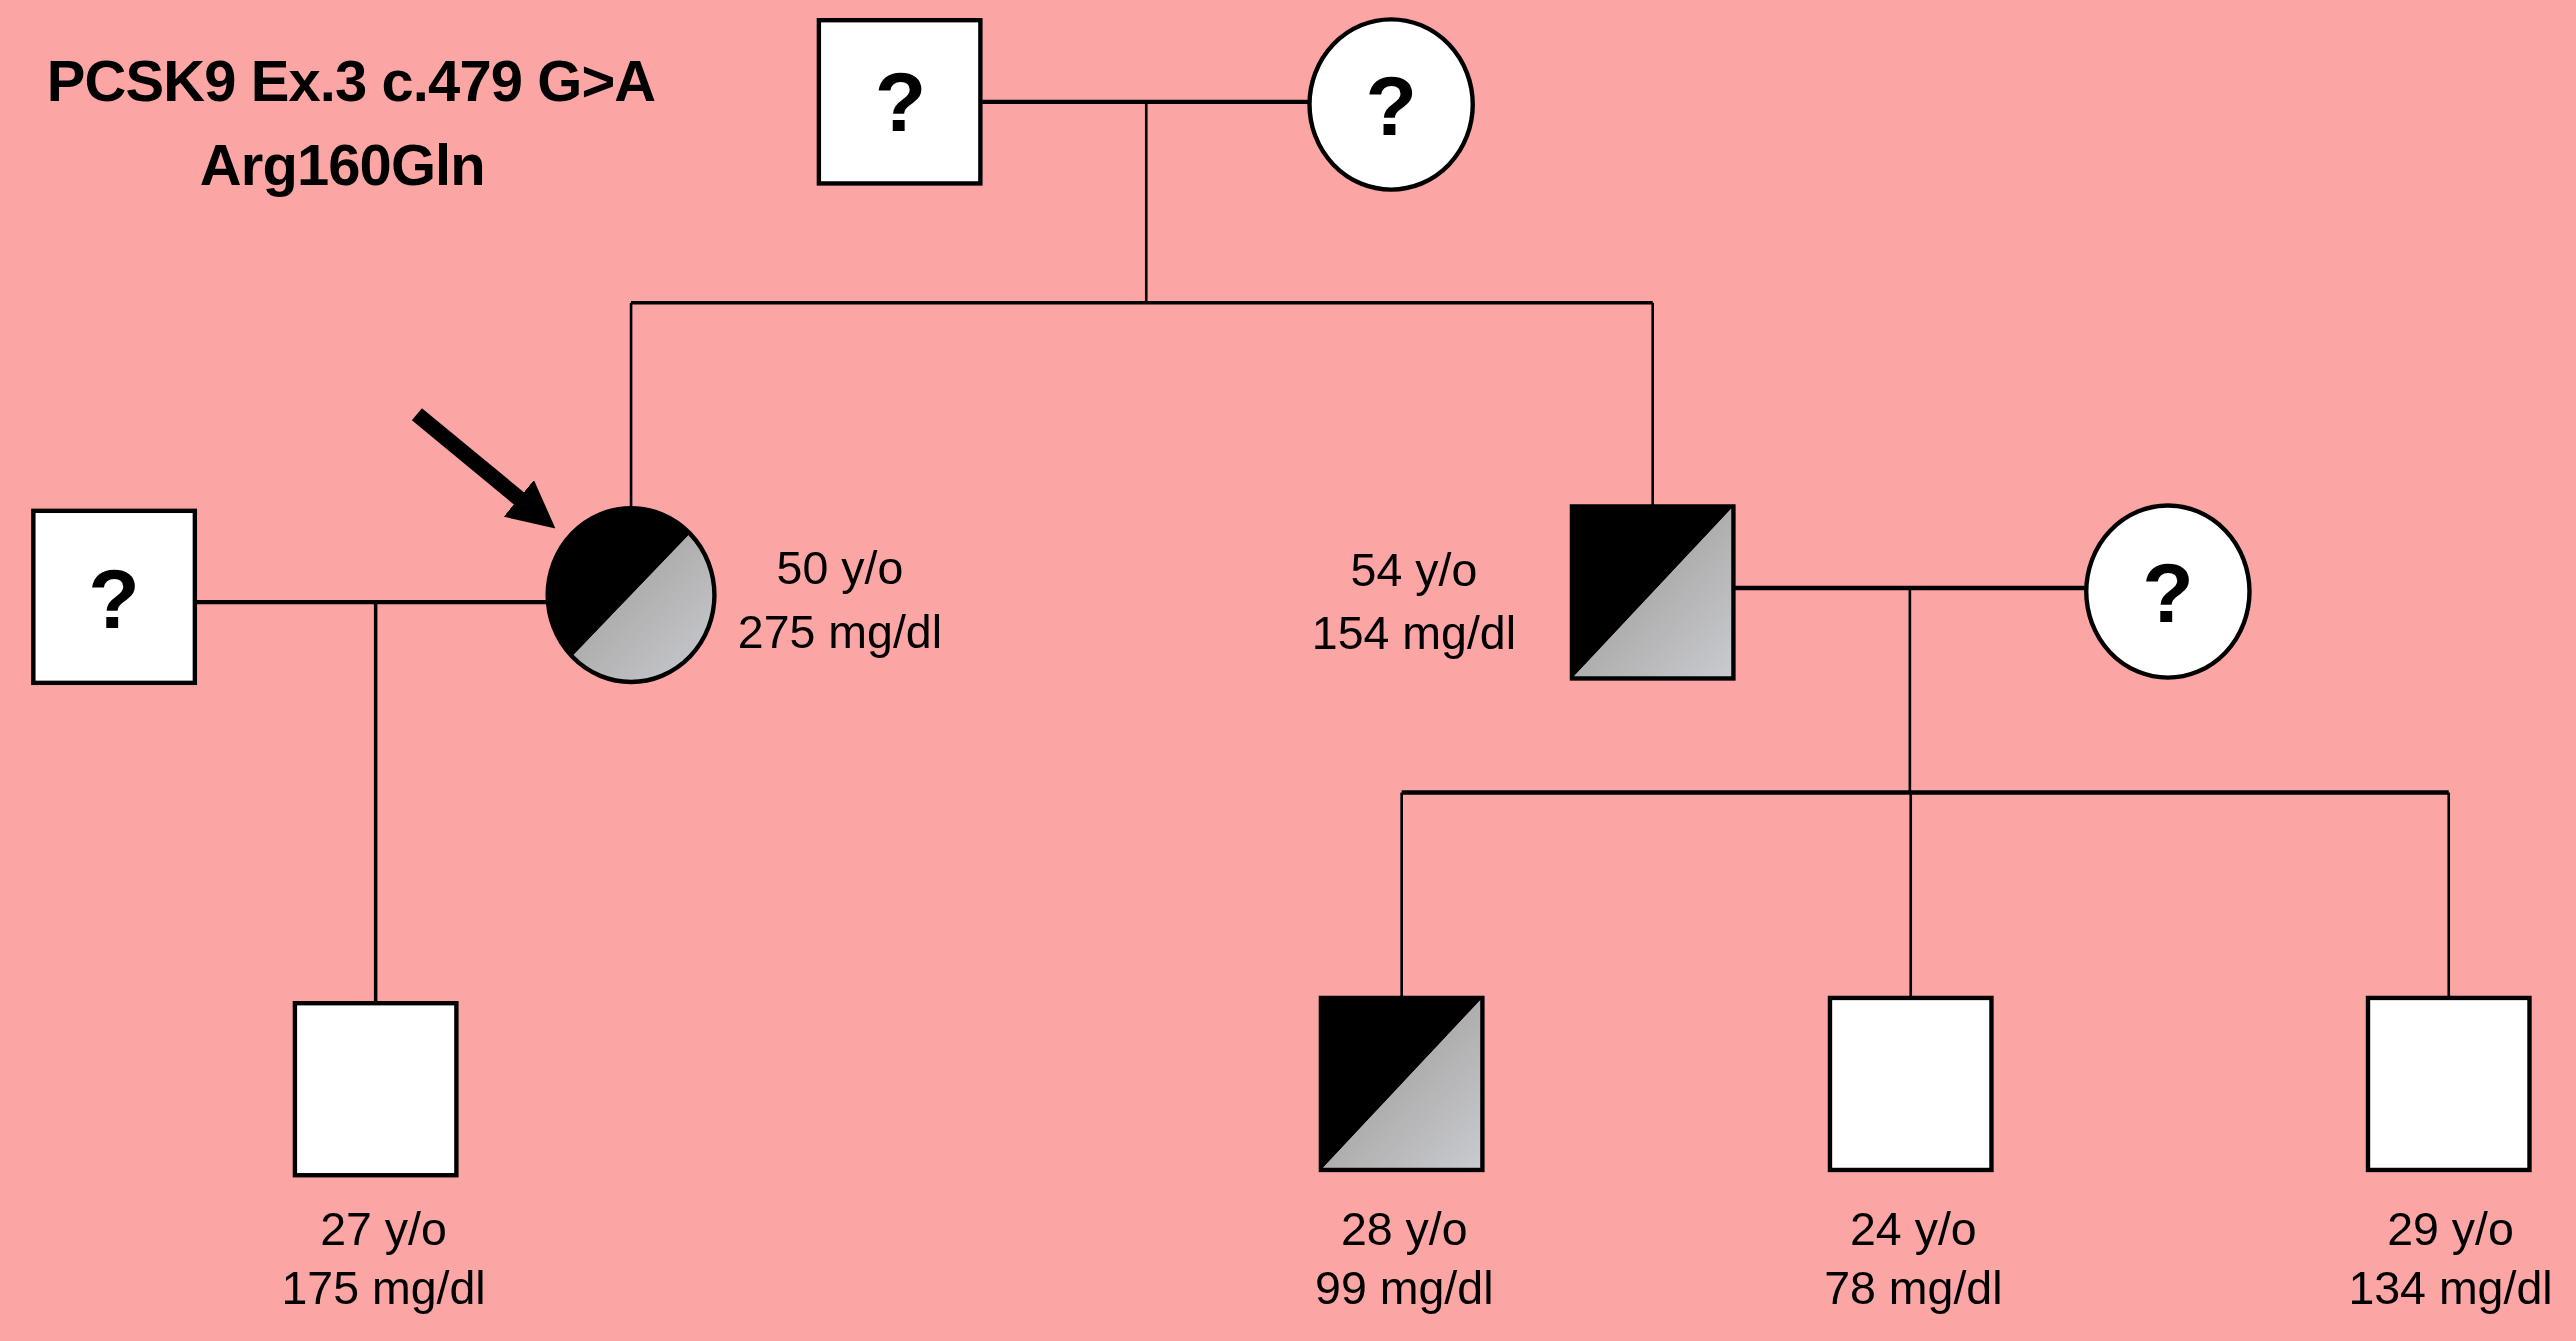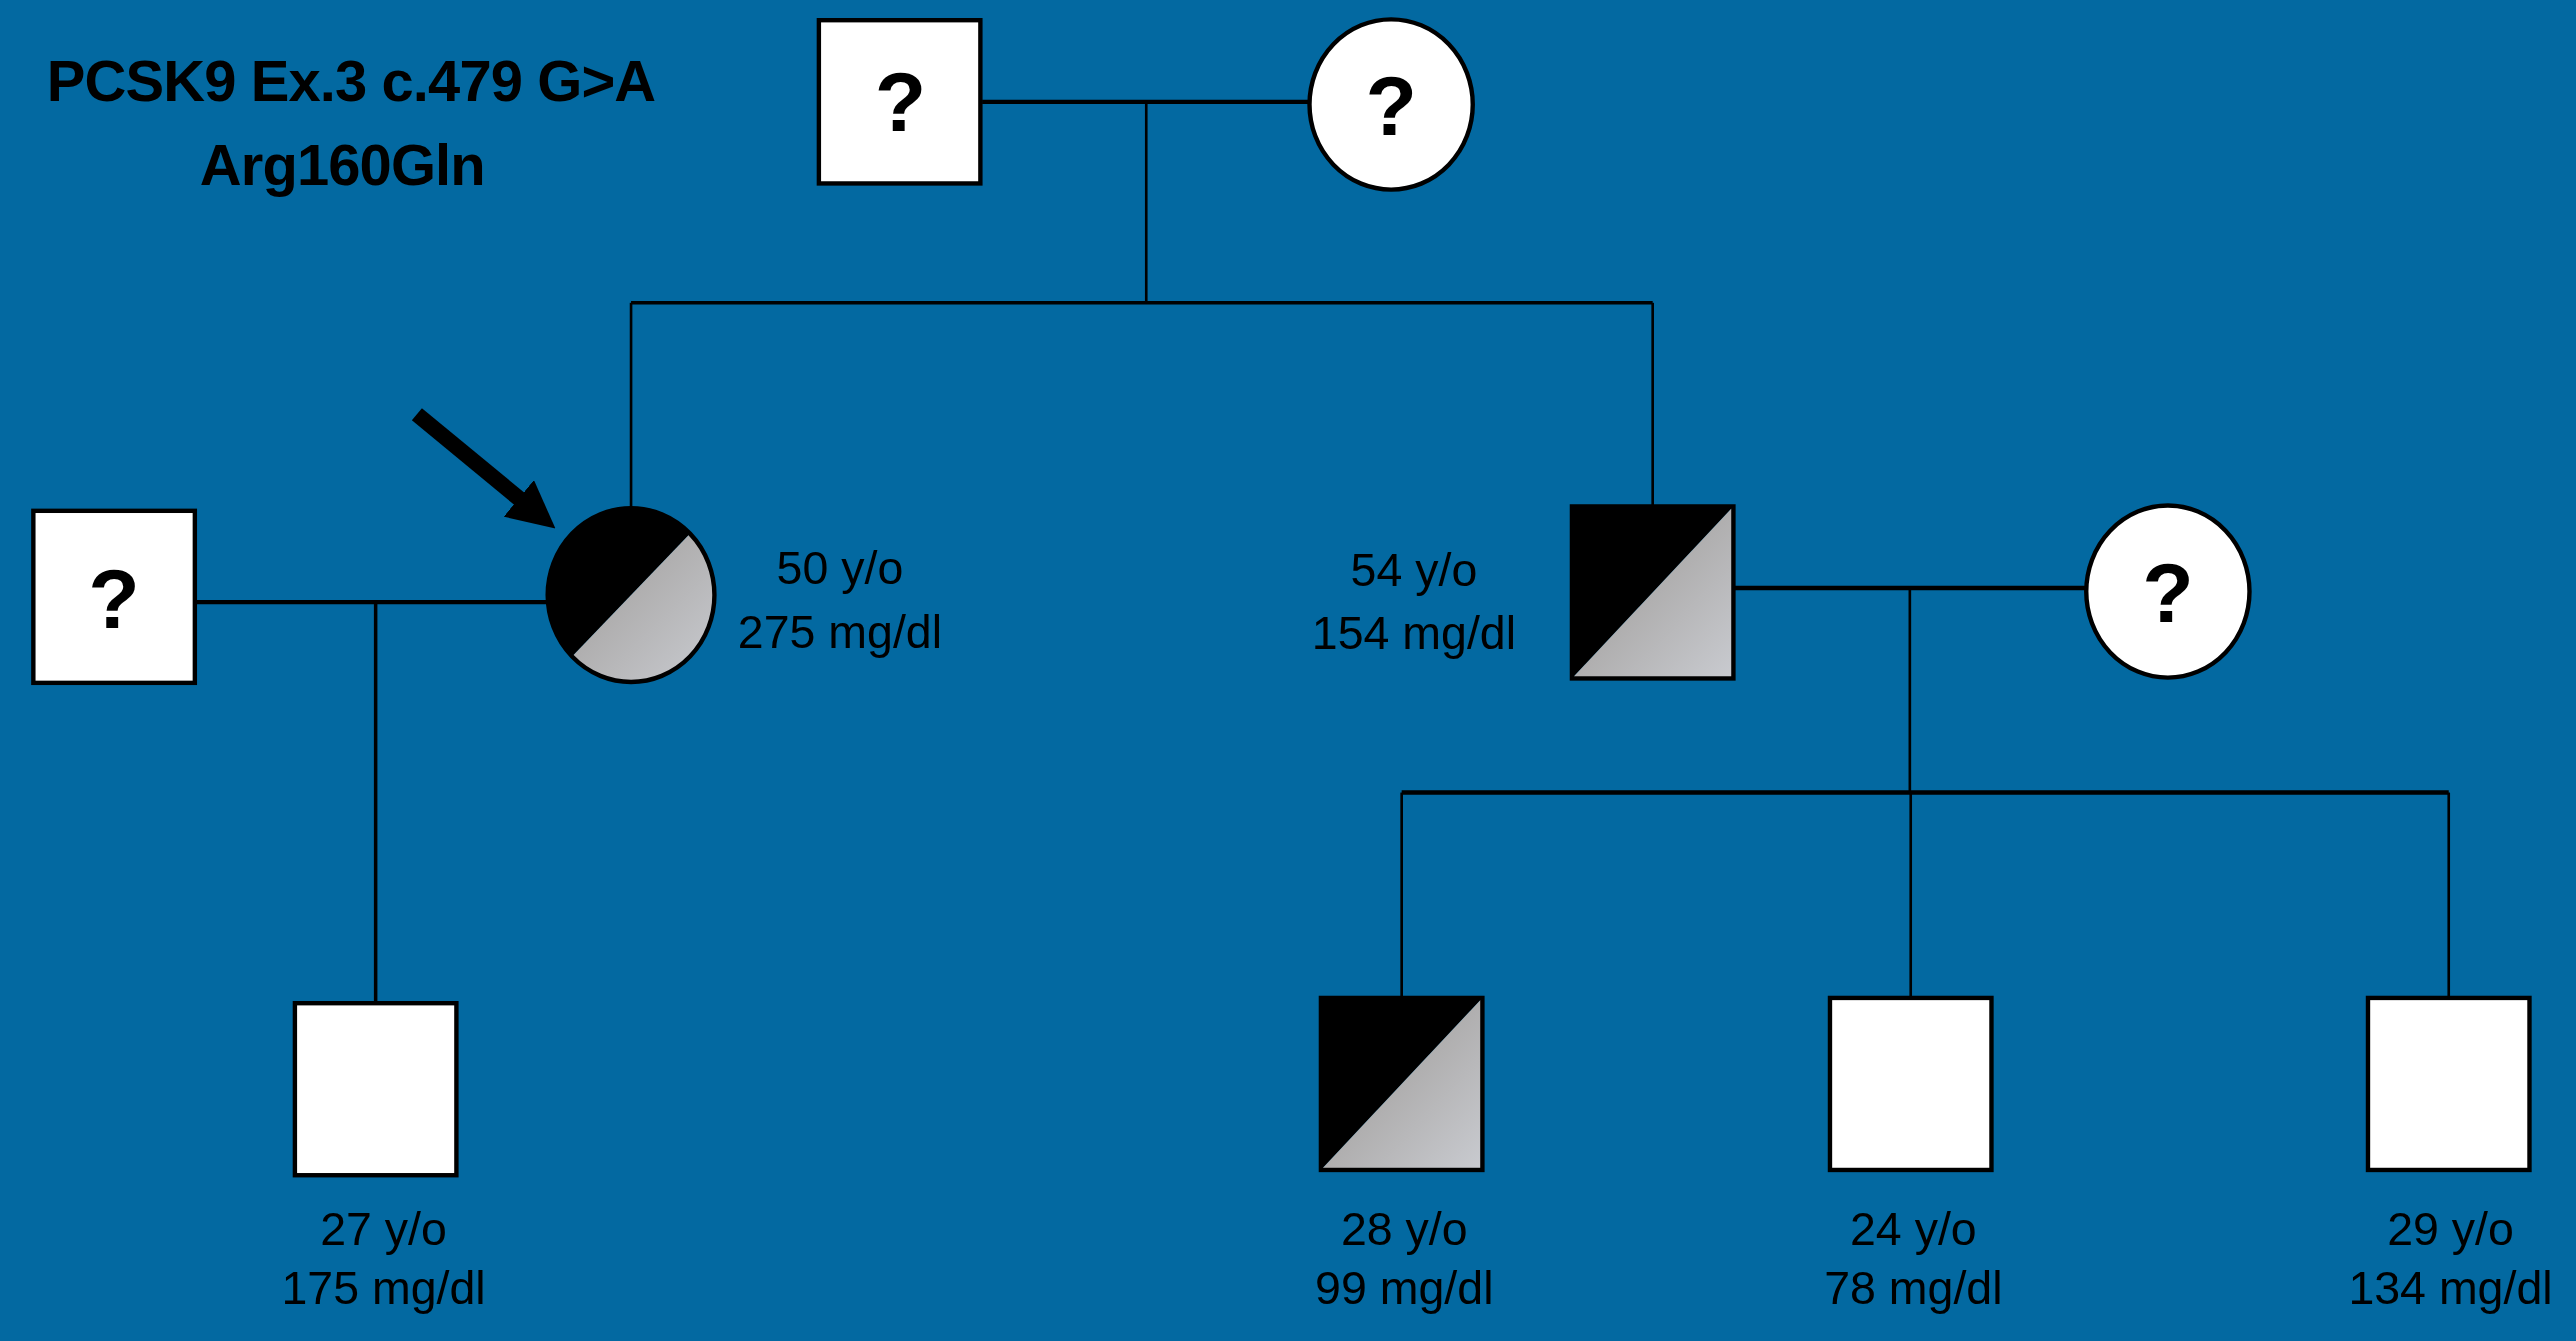--- a/index.html
+++ b/index.html
@@ -4,21 +4,21 @@
 <style>
   html, body {
     margin: 0;
     padding: 0;
     background: #ffffff;
   }
   .stage {
     position: relative;
     width: 2576px;
     height: 1342px;
-    background: #0369a1;
+    background: #fca5a5;
     overflow: hidden;
   }
   svg {
     display: block;
   }
   .title-text {
     font-family: "Liberation Sans", sans-serif;
     font-weight: bold;
     font-size: 66px;
     letter-spacing: -1px;

